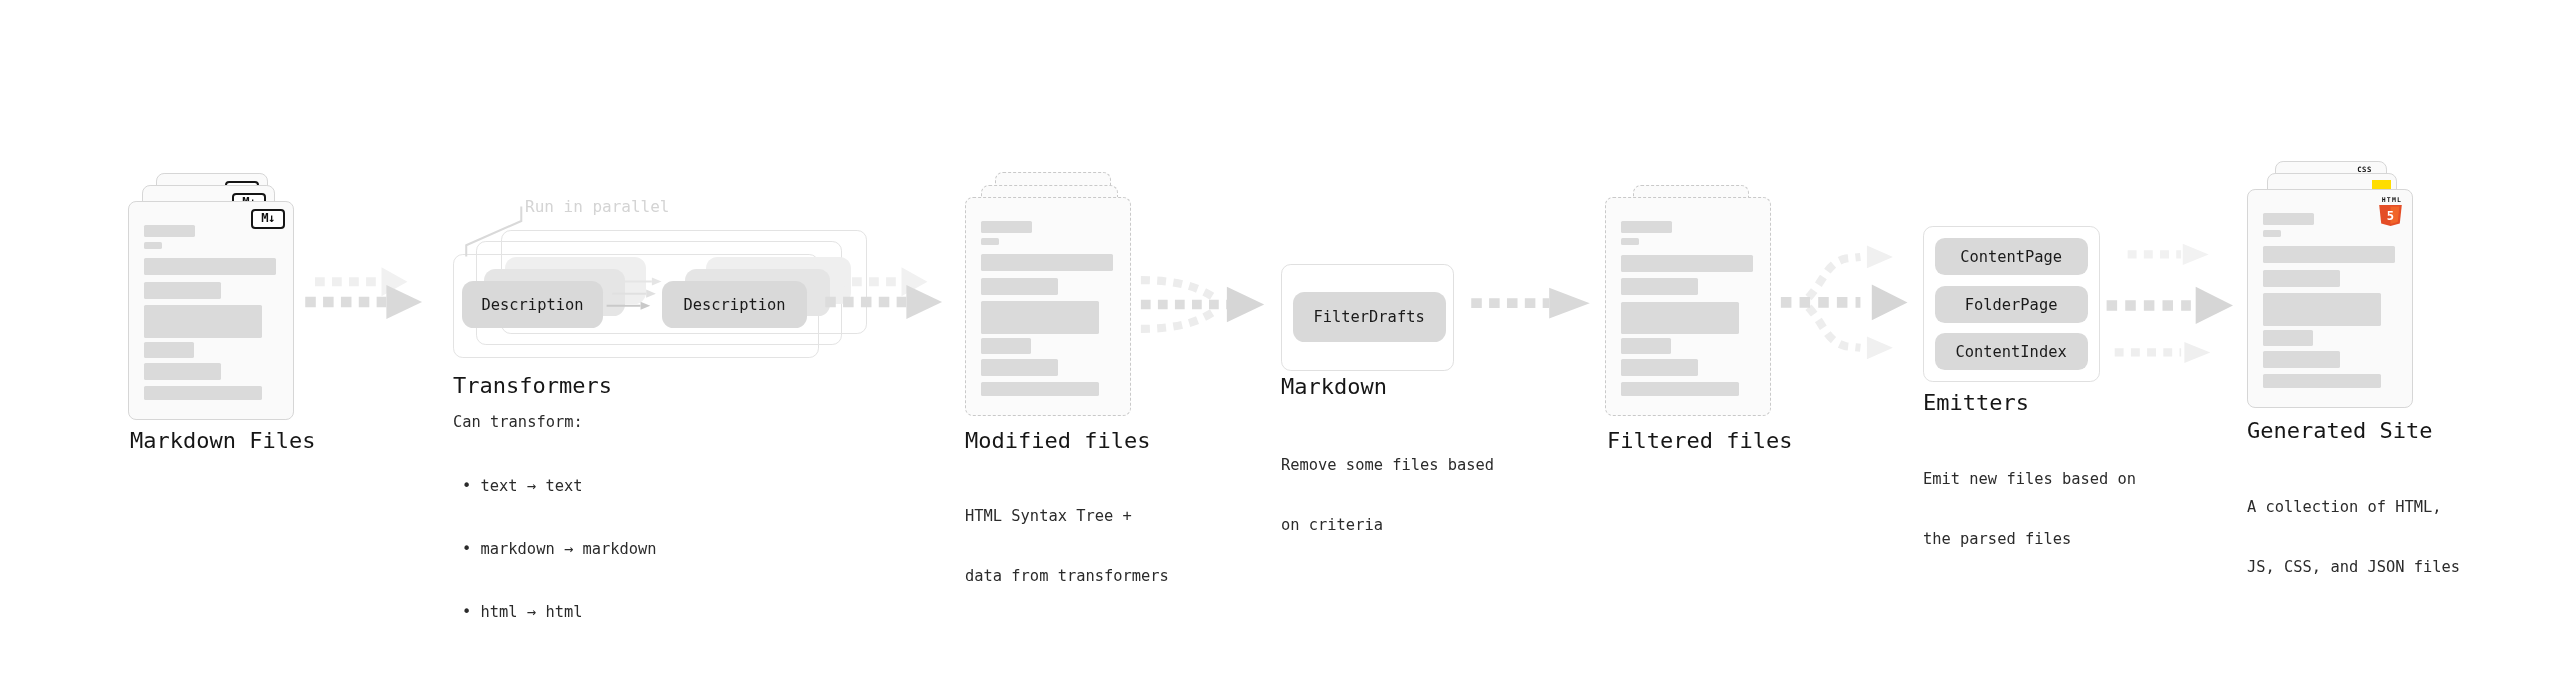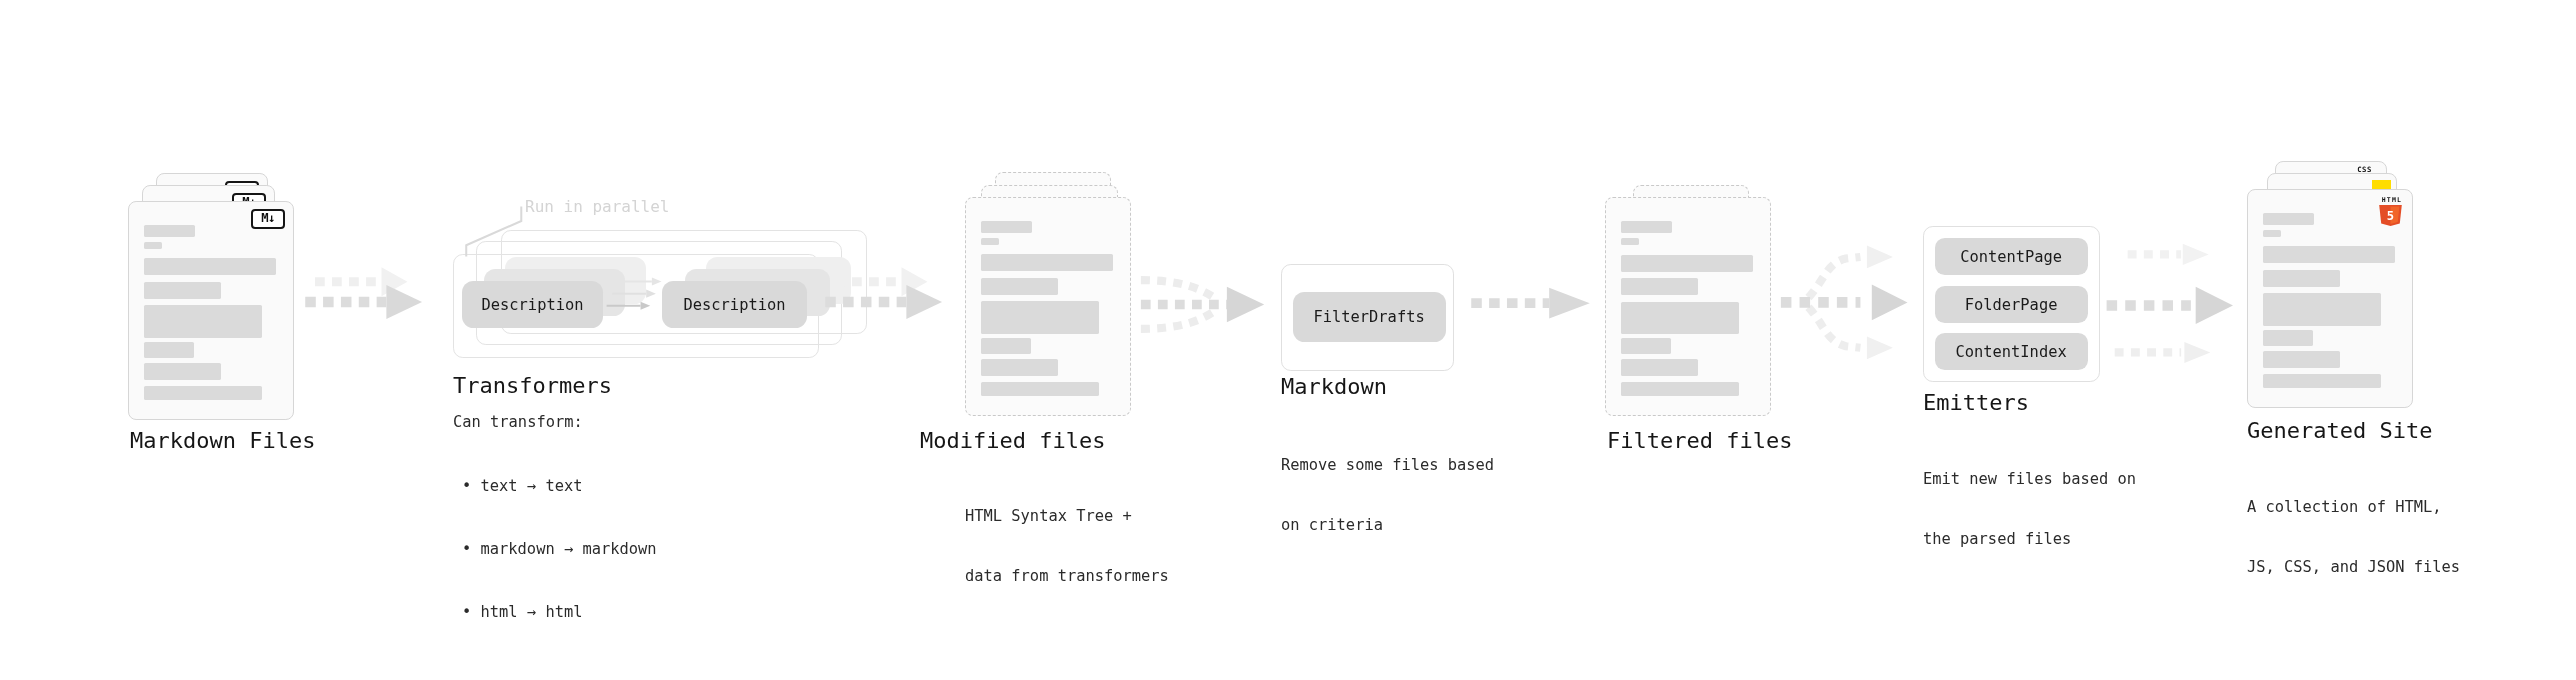--- a/index.html
+++ b/index.html
@@ -142,21 +142,21 @@
           <div class="bar" style="width: 18px; height: 6.5px; margin-top: 4.9px;"></div>
           <div class="bar" style="width: 132px; height: 17px; margin-top: 9.8px;"></div>
           <div class="bar" style="width: 77px; height: 17px; margin-top: 6.5px;"></div>
           <div class="bar" style="width: 118px; height: 32.5px; margin-top: 6.5px;"></div>
           <div class="bar" style="width: 50px; height: 16.3px; margin-top: 4.1px;"></div>
           <div class="bar" style="width: 77px; height: 17px; margin-top: 4.9px;"></div>
           <div class="bar" style="width: 118px; height: 14px; margin-top: 5.7px;"></div>
         </div>
     </div>
   </div>
-  <div class="stage-title" style="left:920px;top:429px;text-align:right;">Modified files</div>
+  <div class="stage-title" style="left:965px;top:429px;text-align:right;">Modified files</div>
   <div class="stage-sub" style="left:965px;top:465px;">
     <div>HTML Syntax Tree +</div>
     <div>data from transformers</div>
   </div>
 
   <svg class="abs" style="left:1136px;top:254px;" width="142" height="101" viewBox="0 0 175 124">
     <path d="M6,32 C50,32 78,40 100,56" fill="none" stroke="#ececec" stroke-width="10" stroke-dasharray="11 9"></path>
     <path d="M6,92 C50,92 78,84 100,68" fill="none" stroke="#ececec" stroke-width="10" stroke-dasharray="11 9"></path>
     <line x1="6" y1="62" x2="112" y2="62" stroke="#dcdcdc" stroke-width="12" stroke-dasharray="12 9"></line>
     <polygon points="112,40 112,84 158,62" fill="#d6d6d6"></polygon>

